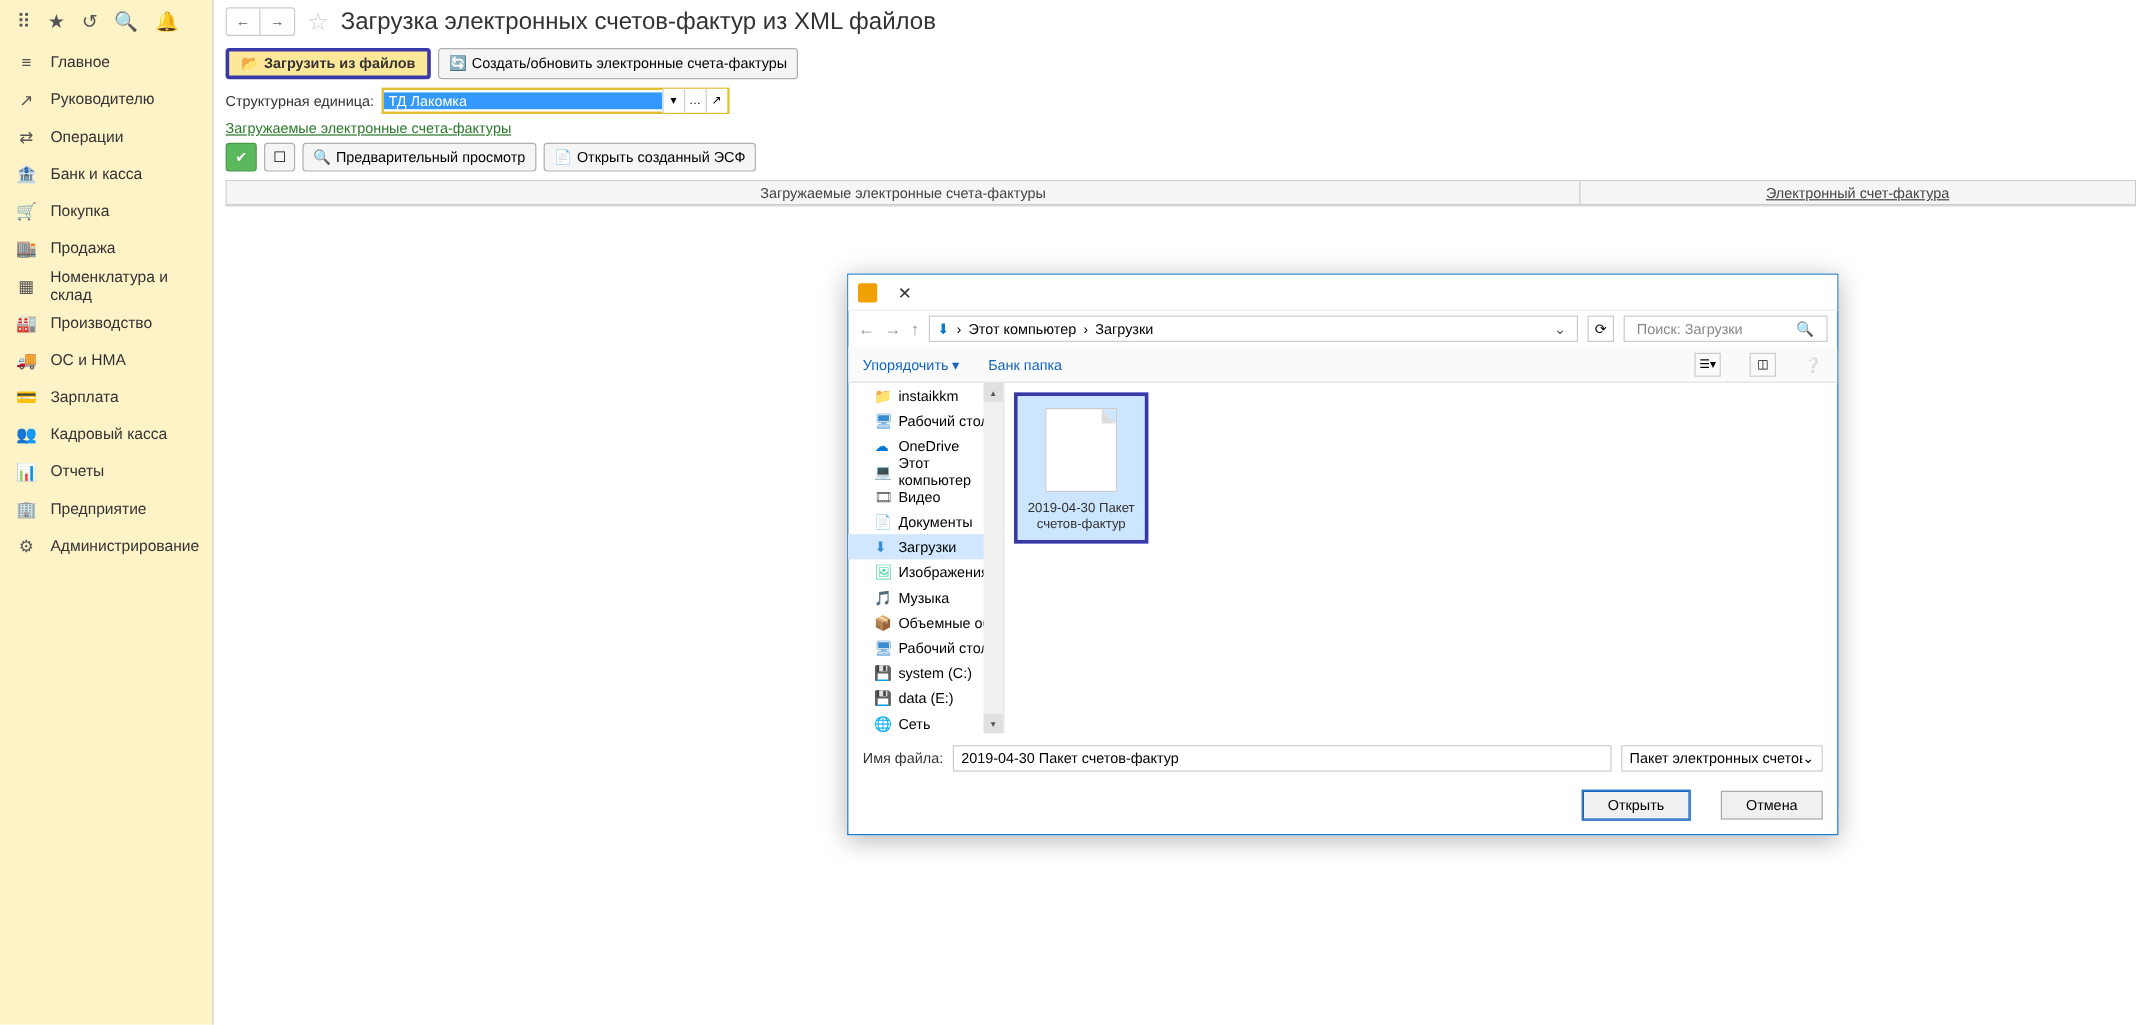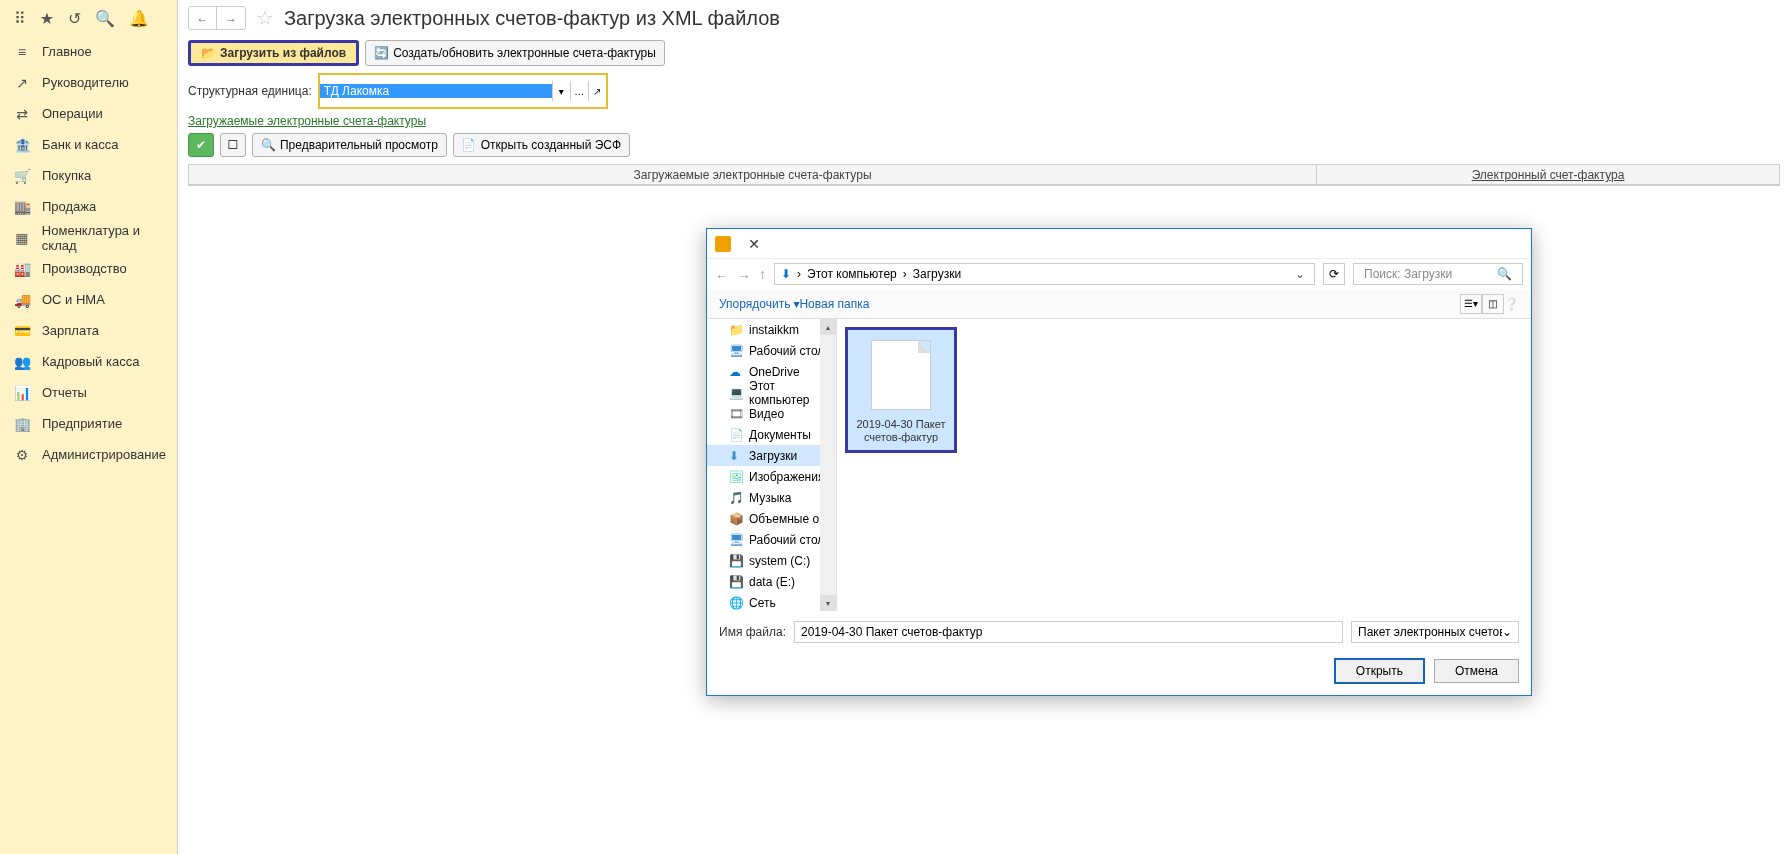--- a/index.html
+++ b/index.html
@@ -18,21 +18,21 @@
 .nav-btn:first-child { border-right: 1px solid #ccc; }
 .star-btn { color: #ccc; font-size: 20px; cursor: pointer; }
 .page-title { font-size: 20px; color: #333; }
 
 .toolbar { padding: 4px 10px; display: flex; gap: 6px; }
 .btn { border: 1px solid #b0b0b0; background: #f5f5f5; padding: 3px 8px; font-size: 12px; cursor: pointer; border-radius: 3px; display: flex; align-items: center; gap: 4px; }
 .btn-highlight { border: 3px solid #3838a8; background: #fde89a; font-weight: bold; color: #333; padding: 3px 10px; }
 
 .field-row { padding: 3px 10px; display: flex; align-items: center; gap: 6px; font-size: 12px; }
 .field-label { color: #333; }
-.field-input-wrap { border: 2px solid #e0c030; display: flex; align-items: center; width: 290px; height: 36px; }
+.field-input-wrap { border: 2px solid #e0c030; display: flex; align-items: center; width: 290px; height: 22px; }
 .field-input { flex: 1; padding: 0 4px; font-size: 12px; background: #3399ff; color: #fff; border: none; outline: none; }
 .field-ctrl { width: 18px; height: 20px; border-left: 1px solid #ccc; display: flex; align-items: center; justify-content: center; font-size: 10px; cursor: pointer; background: #fff; }
 
 .section-label { padding: 2px 10px; font-size: 12px; color: #2a7a2a; text-decoration: underline; }
 .toolbar2 { padding: 3px 10px; display: flex; gap: 6px; }
 .icon-btn { width: 26px; height: 24px; border: 1px solid #b0b0b0; background: #f5f5f5; border-radius: 3px; display: flex; align-items: center; justify-content: center; cursor: pointer; font-size: 12px; }
 .icon-btn.green { background: #5cb85c; color: #fff; border-color: #4a994a; }
 
 .table-wrap { margin: 4px 10px; border: 1px solid #ccc; }
 .table-super { display: flex; height: 20px; background: #f5f5f5; font-size: 12px; color: #444; border-bottom: 1px solid #ccc; }
@@ -47,21 +47,21 @@
 .dlg-title-text { flex: 1; font-size: 12px; color: #333; }
 .dlg-close { width: 30px; height: 20px; display: flex; align-items: center; justify-content: center; cursor: pointer; font-size: 14px; color: #333; }
 
 .dlg-nav { height: 30px; display: flex; align-items: center; padding: 0 8px; gap: 8px; }
 .dlg-nav-btn { color: #999; cursor: pointer; font-size: 14px; }
 .dlg-breadcrumb { flex: 1; border: 1px solid #ccc; height: 22px; display: flex; align-items: center; padding: 0 6px; font-size: 12px; gap: 6px; }
 .dlg-bc-down { width: 16px; text-align: center; color: #555; }
 .dlg-refresh { width: 22px; height: 22px; border: 1px solid #ccc; display: flex; align-items: center; justify-content: center; cursor: pointer; font-size: 12px; }
 .dlg-search { width: 170px; height: 22px; border: 1px solid #ccc; display: flex; align-items: center; padding: 0 10px; font-size: 12px; color: #888; }
 
-.dlg-tool { height: 30px; display: flex; align-items: center; padding: 0 12px; border-bottom: 1px solid #e0e0e0; background: #fafafa; font-size: 12px; }
+.dlg-tool { height: 30px; display: flex; align-items: center; padding: 0 12px; gap: 24px; border-bottom: 1px solid #e0e0e0; background: #fafafa; font-size: 12px; }
 .dlg-tool .spacer { flex: 1; }
 .dlg-tool-btn { color: #1565c0; cursor: pointer; display: flex; align-items: center; gap: 3px; }
 .dlg-view-btn { width: 22px; height: 20px; border: 1px solid #ccc; display: flex; align-items: center; justify-content: center; cursor: pointer; font-size: 10px; }
 
 .dlg-body { flex: 1; display: flex; overflow: hidden; }
 .dlg-tree { width: 130px; border-right: 1px solid #e0e0e0; overflow-y: auto; font-size: 12px; position: relative; }
 .tree-item { display: flex; align-items: center; height: 21px; padding-left: 22px; gap: 6px; cursor: pointer; }
 .tree-item.sel { background: #d0e7ff; }
 .tree-icon { width: 14px; font-size: 12px; }
 .dlg-scrollbar { position: absolute; right: 0; top: 0; bottom: 0; width: 16px; background: #f0f0f0; }
@@ -72,21 +72,21 @@
 .file-item { width: 112px; border: 3px solid #3838a8; background: #cce6ff; padding: 6px; text-align: center; cursor: pointer; }
 .file-thumb { width: 60px; height: 70px; background: #fff; border: 1px solid #ccc; margin: 4px auto 8px; position: relative; }
 .file-thumb::before { content: ""; position: absolute; right: 0; top: 0; border-style: solid; border-width: 0 12px 12px 0; border-color: transparent #cce6ff transparent transparent; }
 .file-thumb::after { content: ""; position: absolute; right: 0; top: 0; border-style: solid; border-width: 12px 0 0 12px; border-color: transparent transparent transparent #ddd; }
 .file-name { font-size: 11px; color: #333; line-height: 13px; }
 
 .dlg-footer { padding: 10px 12px; display: flex; align-items: center; gap: 8px; font-size: 12px; }
 .dlg-fn-label { color: #333; }
 .dlg-fn-input { flex: 1; border: 1px solid #ccc; height: 22px; padding: 0 6px; font-size: 12px; }
 .dlg-filter { width: 168px; border: 1px solid #ccc; height: 22px; padding: 0 6px; font-size: 12px; display: flex; align-items: center; justify-content: space-between; white-space: nowrap; overflow: hidden; }
-.dlg-actions { padding: 6px 12px 12px; display: flex; justify-content: flex-end; gap: 10px; }
+.dlg-actions { padding: 6px 12px 12px; display: flex; justify-content: flex-end; gap: 26px; }
 .dlg-btn { border: 1px solid #aaa; background: #f0f0f0; padding: 4px 20px; font-size: 12px; cursor: pointer; }
 .dlg-btn.primary { border: 1px solid #1565c0; box-shadow: 0 0 0 1px #1565c0; }
 </style>
 </head>
 <body>
 
 <div class="sidebar">
   <div class="sidebar-top">
     <span>⠿</span>
     <span>★</span>
@@ -233,21 +233,21 @@
       <span style="flex:1"></span>
       <span>🔍</span>
     </div>
   </div>
 
   <div class="dlg-tool">
     <span class="dlg-tool-btn">
       <span>Упорядочить</span>
       <span>▾</span>
     </span>
-    <span class="dlg-tool-btn">Новая папка</span>
+    <span class="dlg-tool-btn">Банк папка</span>
     <span class="spacer"></span>
     <div class="dlg-view-btn">☰▾</div>
     <div class="dlg-view-btn">◫</div>
     <span style="color:#0078d4;cursor:pointer">❔</span>
   </div>
 
   <div class="dlg-body">
     <div class="dlg-tree">
       <div id="tree-items">
           <div class="tree-item">

